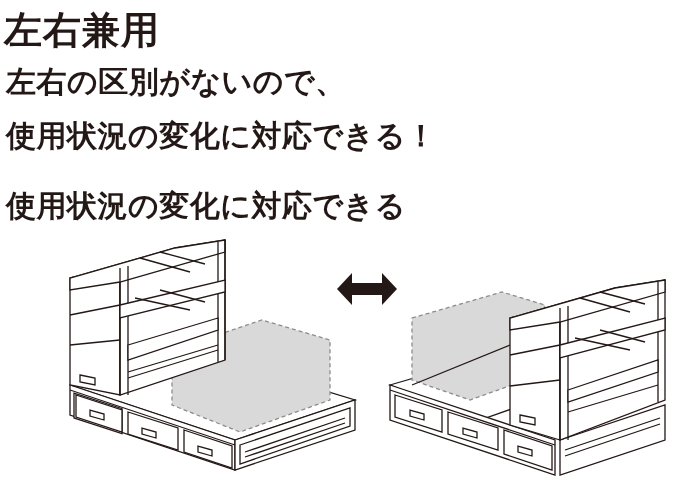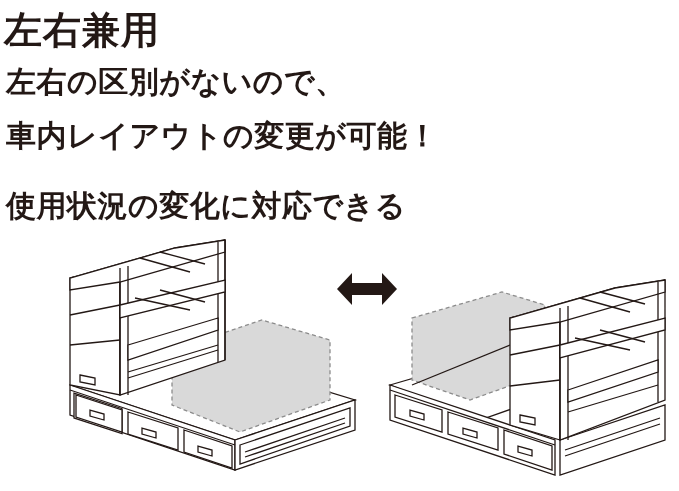--- a/index.html
+++ b/index.html
@@ -8,21 +8,21 @@
   .title { position:absolute; left:4px; top:6px; font-size:38px; font-weight:bold; letter-spacing:1px; line-height:48px; }
   .line { position:absolute; left:6px; font-size:30px; font-weight:bold; line-height:40px; letter-spacing:0.5px;text-align:center; }
   .l1 { top:62px; } .l2 { top:116px; } .l3 { top:186px; }
   svg { position:absolute; left:0; top:0; }
 </style>
 </head>
 <body>
 
 <div class="title">左右兼用</div>
 <div class="line l1">左右の区別がないので、</div>
-<div class="line l2">車内レイアウトの変更が可能！</div>
+<div class="line l2">使用状況の変化に対応できる！</div>
 <div class="line l3">使用状況の変化に対応できる</div>
 
 <svg width="679" height="491" viewBox="0 0 679 491">
 
   <g stroke="#231815" stroke-width="1.3" fill="#fff">
 
     <polygon points="70,385 240,365 355,400 235,440" fill="#fff"></polygon>
 
     <polygon points="172,350 262,320 330,340 330,400 240,432 172,405" fill="#d9d9d9" stroke="#8c8c8c" stroke-dasharray="4,3"></polygon>
 

